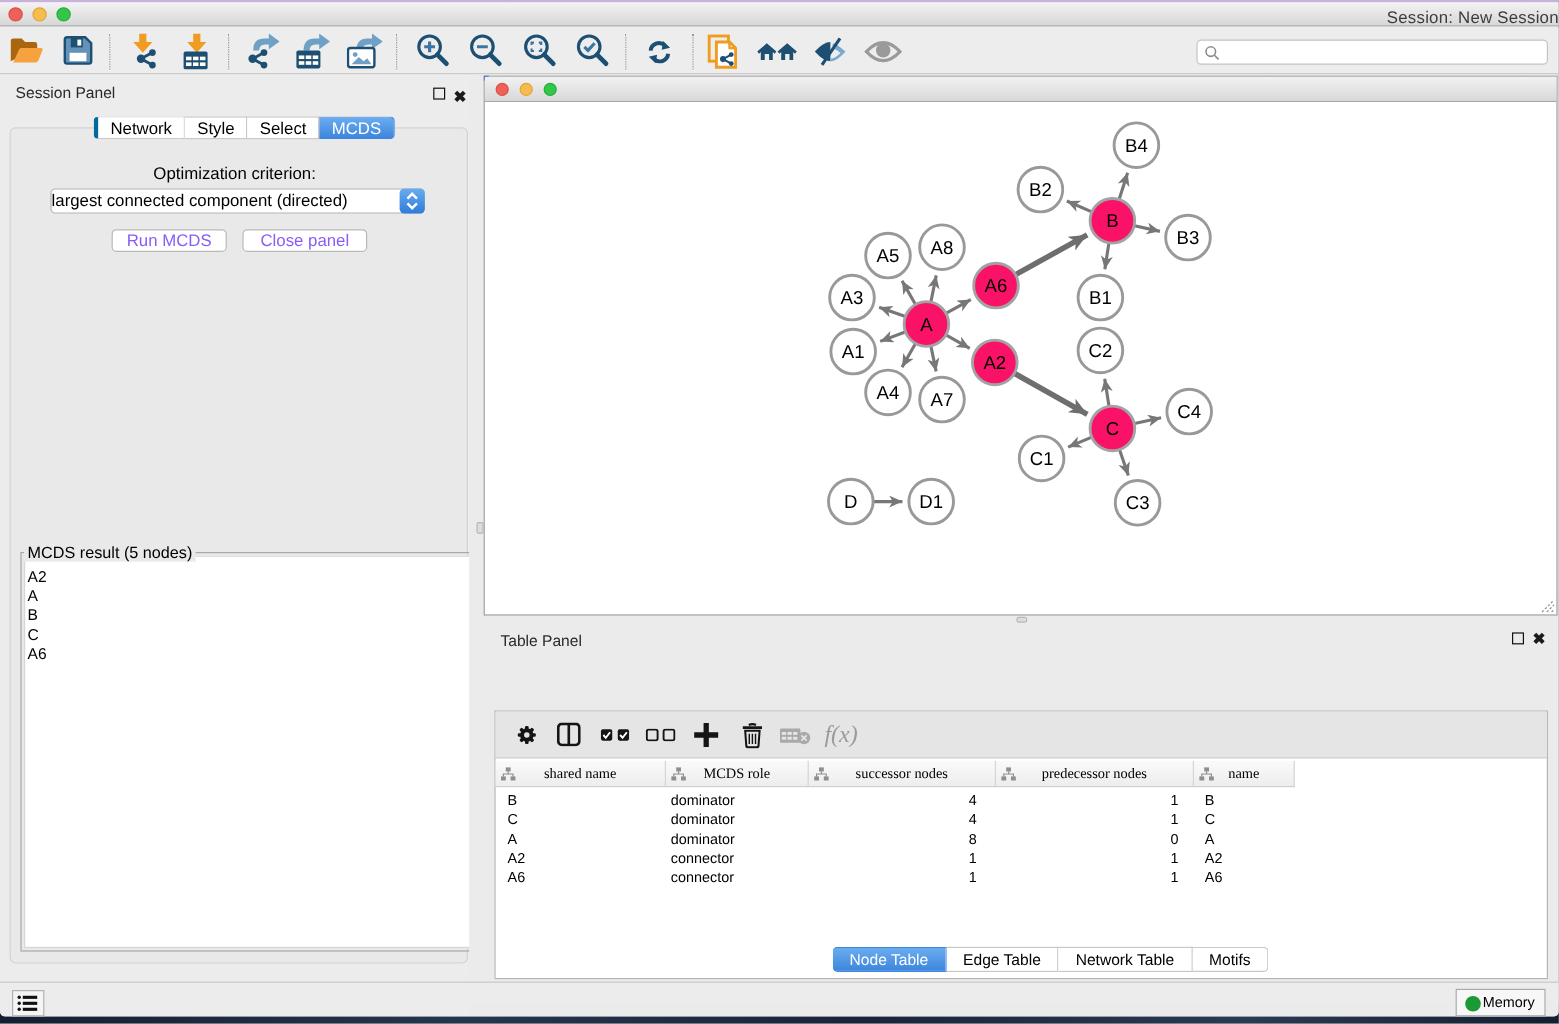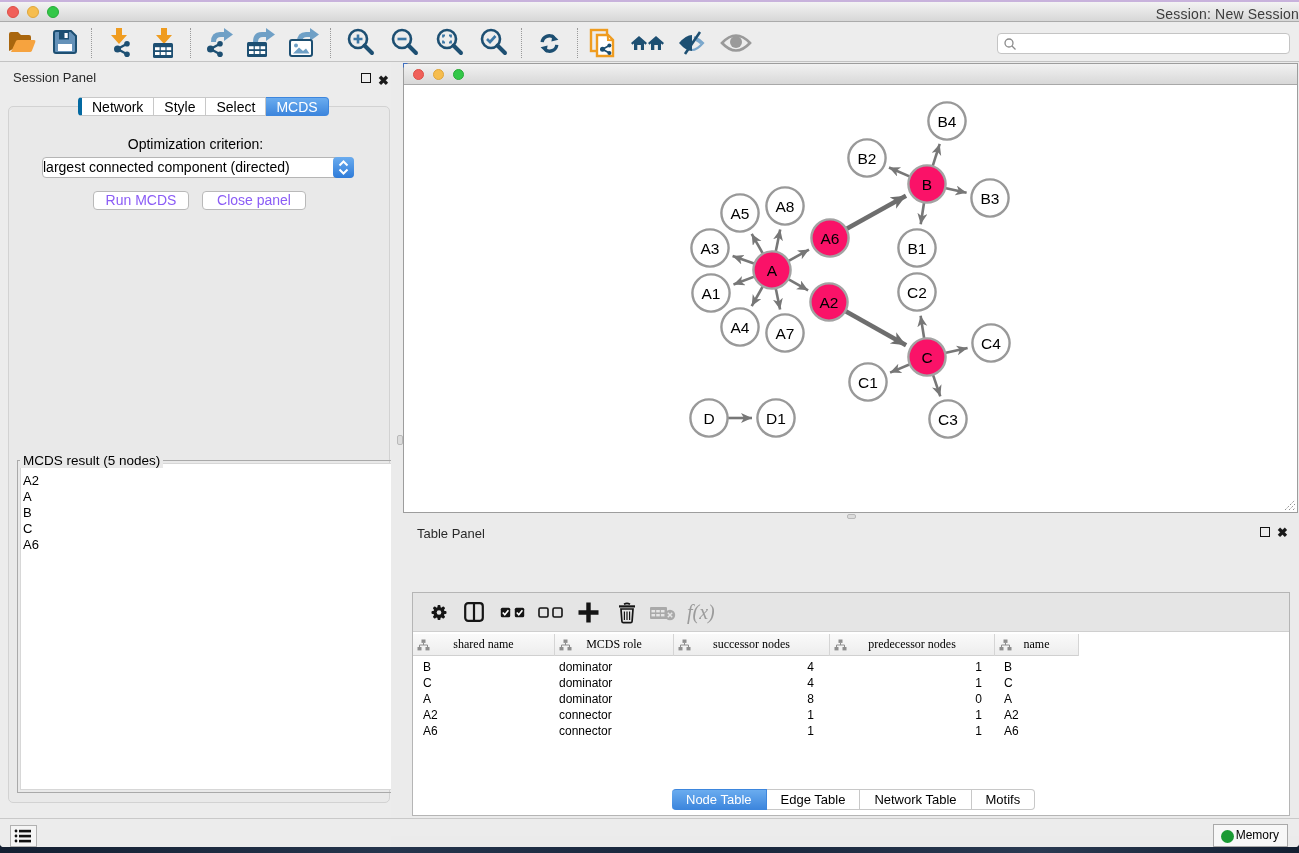--- a/index.html
+++ b/index.html
@@ -49,21 +49,21 @@
 #tptool{position:absolute;left:0;top:0;width:100%;height:39px;background:#e5e5e5;border-bottom:1px solid #cfcfcf;}
 #thead{position:absolute;left:0;top:41px;width:666px;height:22px;background:linear-gradient(#fafafa,#ededed);border-bottom:1px solid #d0d0d0;font-size:12px;color:#000;}
 .hc{position:absolute;top:0;height:22px;border-right:1px solid #d5d5d5;text-align:center;line-height:20px;font-family:Liberation Serif, serif;}
 .hic{position:absolute;left:4px;top:5px;}
 .row{position:absolute;left:0;width:877px;height:16px;font-size:12px;color:#000;}
 .c{position:absolute;top:1px;}
 .num{text-align:right;}
 #btabs{position:absolute;left:269px;top:271px;height:21px;display:flex;font-size:13px;}
 .btab{height:21px;line-height:20px;padding:0 14px;background:#fff;border:1px solid #c8c8c8;border-left:none;color:#000;}
 .btab.last{border-radius:0 4px 4px 0;}
-.btab.sel{background:linear-gradient(#6aacef,#3d86dd);color:#fff;border-color:#3d86dd;border-radius:4px 0 0 4px;}
+.btab.sel{background:linear-gradient(#6aacef,#3d86dd);color:#fff;border-color:#3d86dd;border-radius:4px 0 0 4px;margin-left:22px;}
 #sbar{position:absolute;left:0;top:818px;width:1299px;height:18px;background:#ececec;border-top:1px solid #c9c9c9;}
 #lbtn{position:absolute;left:10px;top:6px;width:27px;height:22px;background:#f5f5f5;border:1px solid #b1b1b1;}
 #mem{position:absolute;right:11px;top:5px;width:75px;height:23px;background:#f7f7f7;border:1px solid #a9a9a9;font-size:12px;color:#000;line-height:21px;text-align:right;padding-right:8px;}
 #mem i{position:absolute;left:7px;top:5px;width:13px;height:13px;background:#1a9a33;border-radius:50%;}
 </style></head>
 <body>
 <div id="app">
 <div id="ptop"></div>
 <div id="tbar">
   <div class="tl" style="left:7px;background:#f0605a;border:1px solid #dd4f46;"></div>

